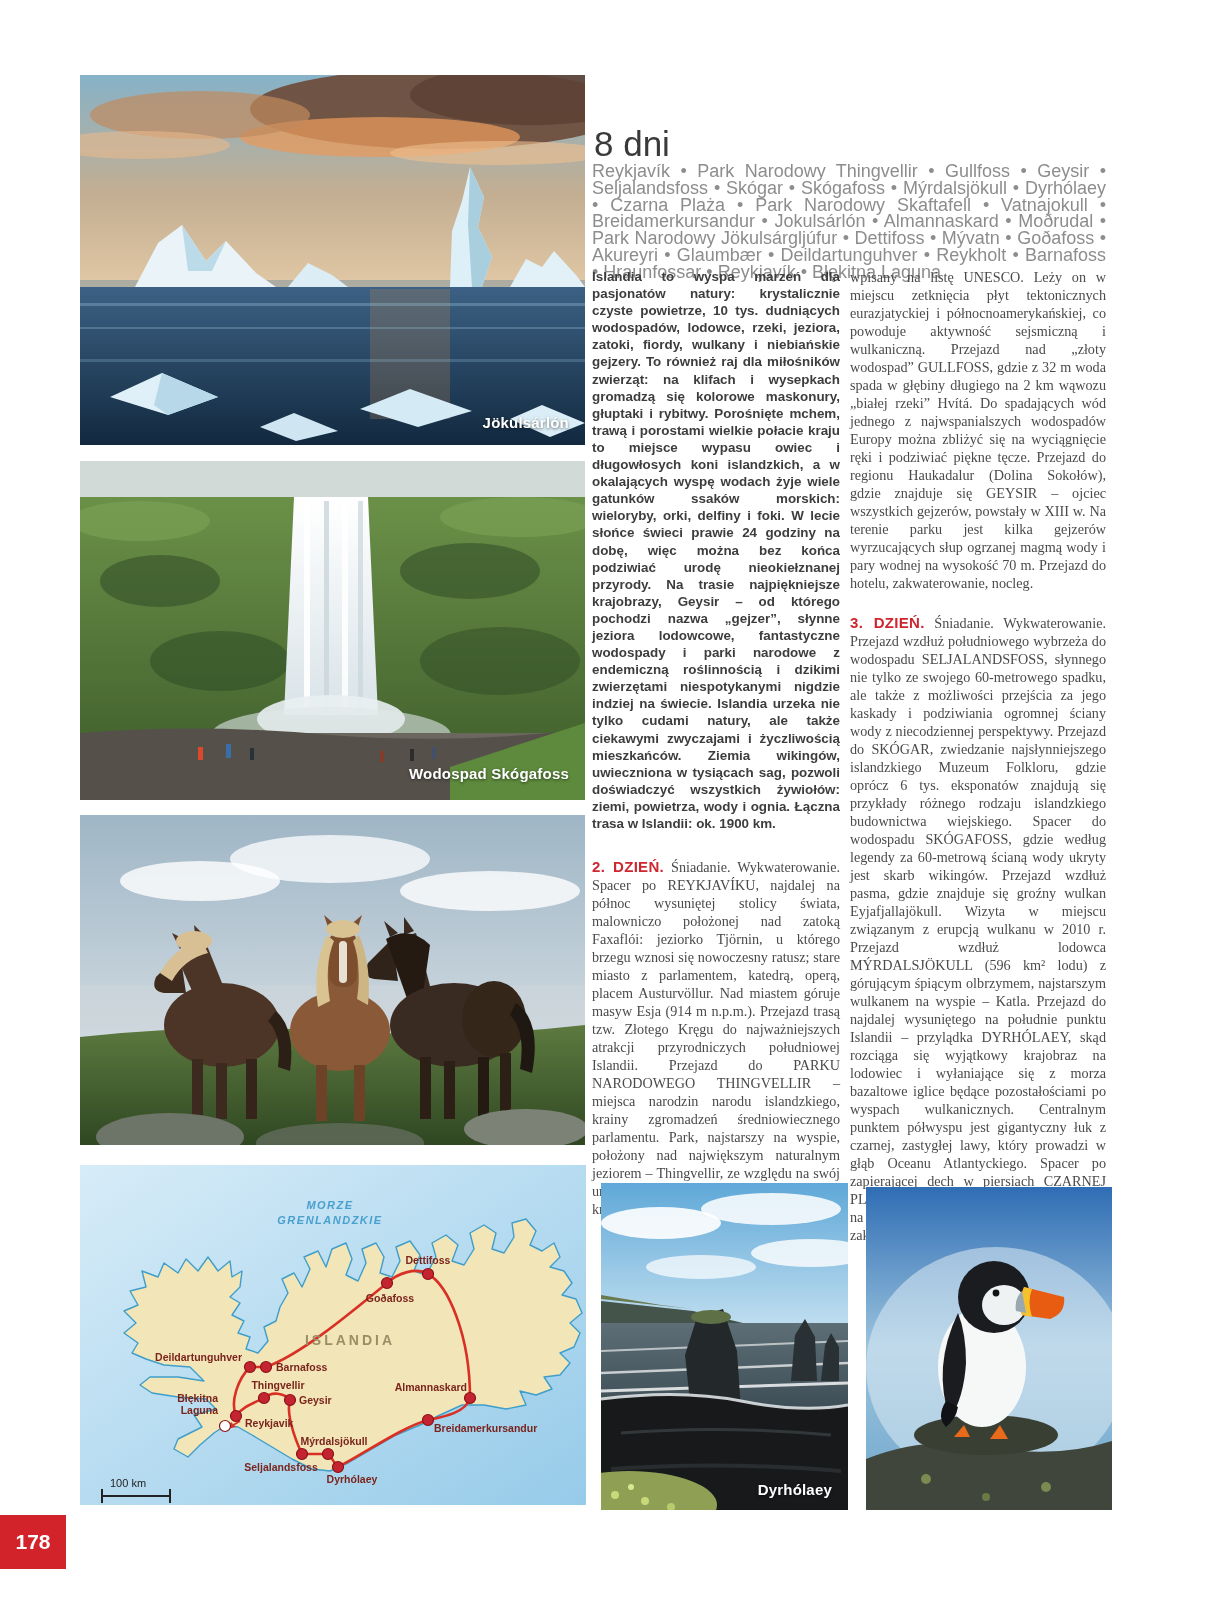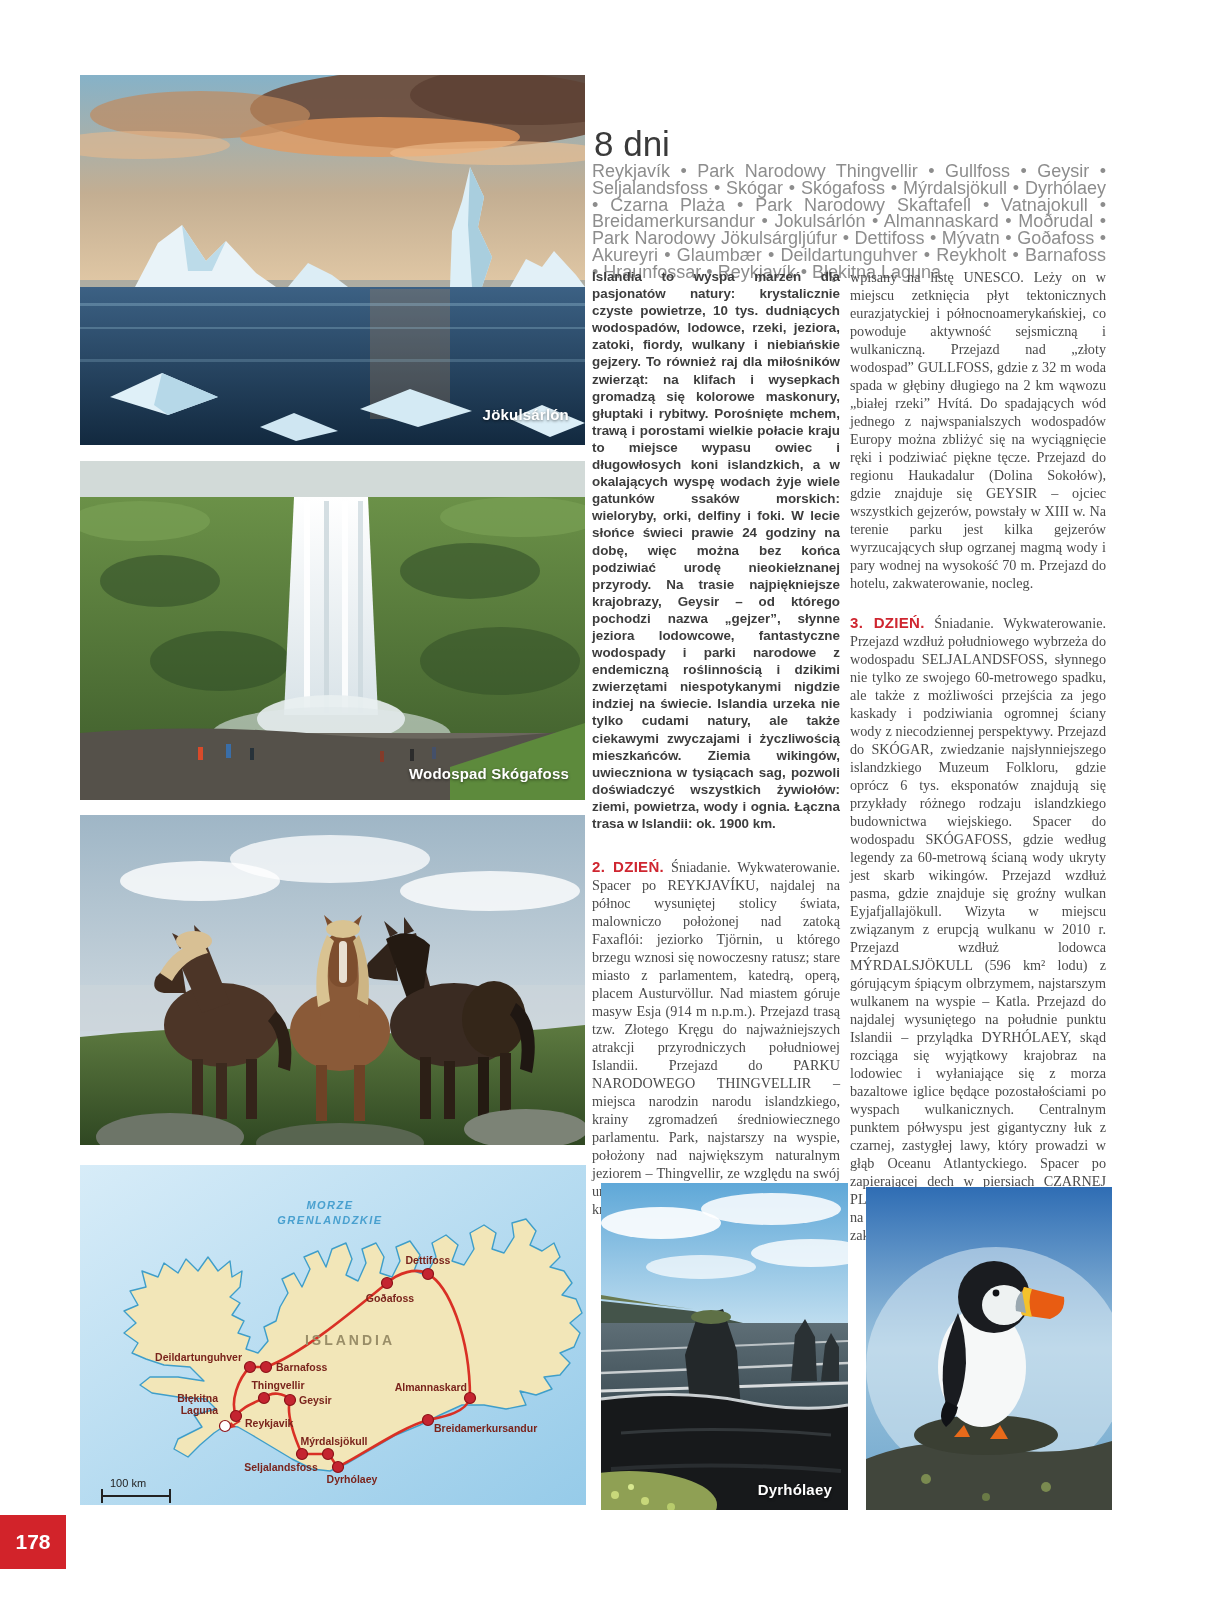--- a/index.html
+++ b/index.html
@@ -67,21 +67,21 @@
       <polygon points="208,212 228,188 252,200 268,212" fill="#dcedf5"></polygon>
       <polygon points="370,212 372,156 382,126 390,92 404,122 398,152 412,182 402,212" fill="#ddeff7"></polygon>
       <polygon points="390,92 404,122 398,152 412,182 402,212 392,212 388,150" fill="#a9cede"></polygon>
       <polygon points="430,212 446,184 462,192 474,176 496,200 505,212" fill="#e2f0f7"></polygon>
       <polygon points="30,322 82,298 138,322 88,340" fill="#dff0f8"></polygon>
       <polygon points="82,298 138,322 88,340 74,330" fill="#b6d8e8"></polygon>
       <polygon points="280,334 330,314 392,336 338,352" fill="#d4eaf4"></polygon>
       <polygon points="180,352 214,338 258,356 216,366" fill="#cfe6f2"></polygon>
       <polygon points="430,344 462,330 505,348 470,362" fill="#dbeef7"></polygon>
     </svg>
-    <span class="caption" style="bottom:22px;margin-top:12px;">Jökulsárlón</span>
+    <span class="caption" style="bottom:14px;margin-top:12px;">Jökulsárlón</span>
   </div>
 
   <div class="photo" style="left:80px;top:461px;width:505px;height:339px;">
     <svg viewBox="0 0 505 339" preserveAspectRatio="none">
       <defs>
         <linearGradient id="sk-cliff" x1="0" y1="0" x2="0" y2="1">
           <stop offset="0" stop-color="#6b9148"></stop>
             <stop offset="1" stop-color="#3c5a2a"></stop>
         </linearGradient>
         <linearGradient id="sk-fall" x1="0" y1="0" x2="0" y2="1">

